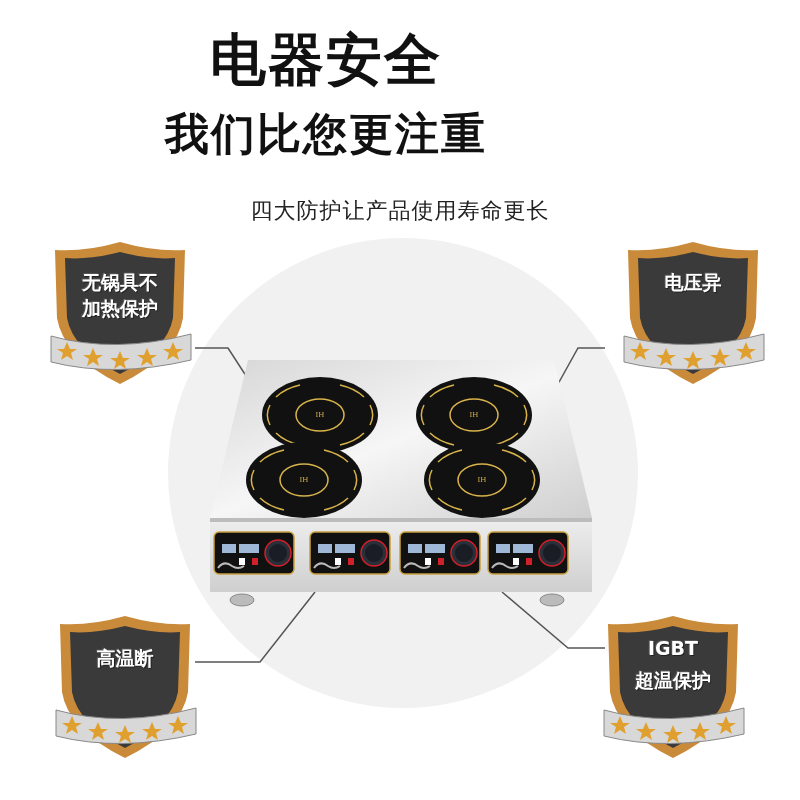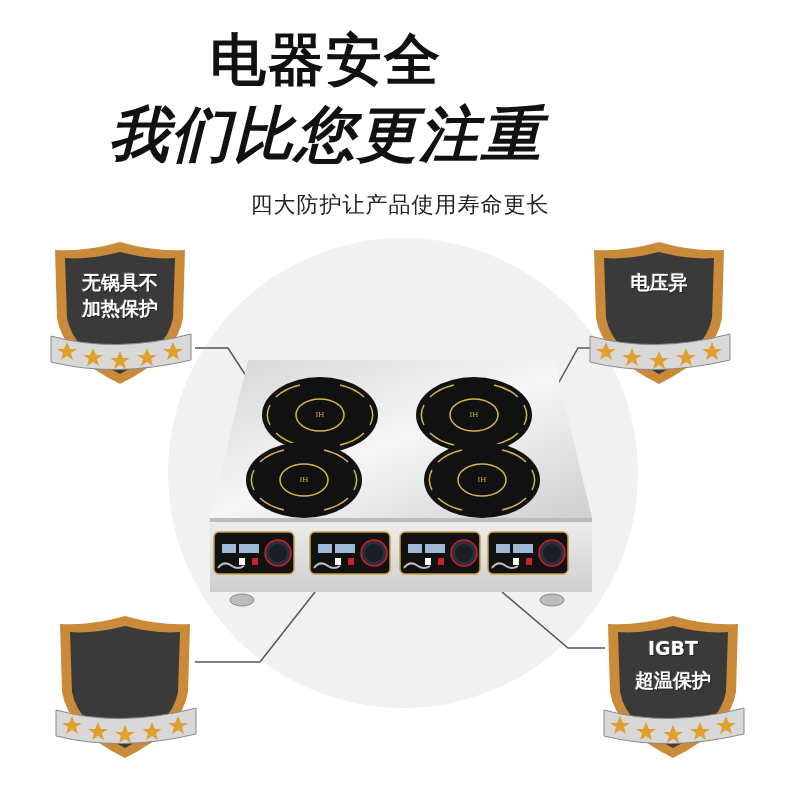--- a/index.html
+++ b/index.html
@@ -1,20 +1,20 @@
 <!DOCTYPE html>
 <html><head>
 <meta charset="utf-8">
 <style>
   html, body { margin:0; padding:0; }
   body { width:800px; height:800px; background:#ffffff; position:relative; overflow:hidden; font-family:"DejaVu Sans","Liberation Sans",sans-serif; }
   .title { position:absolute; left:0; width:652px; text-align:center; color:#111; font-weight:bold; letter-spacing:2px; }
   .t1 { top:28px; font-size:56px; line-height:64px; }
-  .t2 { top:100px; font-size:60px; line-height:68px;font-style:italic; }
-  .sub { position:absolute; top:190px; left:0; width:800px; text-align:center; font-size:22px; color:#222; letter-spacing:1px; }
+  .t2 { top:100px; font-size:44px; line-height:68px; }
+  .sub { position:absolute; top:196px; left:0; width:800px; text-align:center; font-size:22px; color:#222; letter-spacing:1px; }
   .bgcircle { position:absolute; left:168px; top:238px; width:470px; height:470px; border-radius:50%; background:#f1f1f1; }
   .lines { position:absolute; left:0; top:0; width:800px; height:800px; }
   .shield { position:absolute; width:150px; height:150px; }
   .shield svg { position:absolute; left:0; top:0; }
   .shield .label { position:absolute; left:0; width:150px; text-align:center; color:#fff; font-weight:bold; font-size:19px; line-height:24px; text-shadow:1px 1px 0 #222, -1px -1px 0 #555; }
   .cooktop { position:absolute; left:210px; top:360px; width:382px; height:250px; }
 </style>
 </head>
 <body>
 
@@ -91,21 +91,21 @@
       <polygon points="48,110 51,117 58,117 52,121 54,128 48,124 42,128 44,121 38,117 45,117"></polygon>
       <polygon points="75,113 78,120 85,120 79,124 81,131 75,127 69,131 71,124 65,120 72,120"></polygon>
       <polygon points="102,110 105,117 112,117 106,121 108,128 102,124 96,128 98,121 92,117 99,117"></polygon>
       <polygon points="128,104 131,111 138,111 132,115 134,122 128,118 122,122 124,115 118,111 125,111"></polygon>
     </g>
   </svg>
   <div class="label" style="top:58px;">加热保护</div>
   <div class="label" style="top:32px;">无锅具不</div>
 </div>
 
-<div class="shield" style="left:584px; top:238px;">
+<div class="shield" style="left:618px; top:238px;">
   <svg width="150" height="150" viewBox="0 0 150 150">
     <path d="M75,4 Q110,14 140,12 L138,80 Q132,118 75,146 Q18,118 12,80 L10,12 Q40,14 75,4 Z" fill="#c98a3a"></path>
     <path d="M75,14 Q106,22 130,20 L128,80 Q122,112 75,136 Q28,112 22,80 L20,20 Q44,22 75,14 Z" fill="#3a3a3a"></path>
     <path d="M6,98 Q70,116 146,96 L146,122 Q70,140 6,124 Z" fill="#d8d8d8" stroke="#888"></path>
     <g fill="#e0a030">
       <polygon points="22,104 25,111 32,111 26,115 28,122 22,118 16,122 18,115 12,111 19,111"></polygon>
       <polygon points="48,110 51,117 58,117 52,121 54,128 48,124 42,128 44,121 38,117 45,117"></polygon>
       <polygon points="75,113 78,120 85,120 79,124 81,131 75,127 69,131 71,124 65,120 72,120"></polygon>
       <polygon points="102,110 105,117 112,117 106,121 108,128 102,124 96,128 98,121 92,117 99,117"></polygon>
       <polygon points="128,104 131,111 138,111 132,115 134,122 128,118 122,122 124,115 118,111 125,111"></polygon>
@@ -120,20 +120,21 @@
     <path d="M75,14 Q106,22 130,20 L128,80 Q122,112 75,136 Q28,112 22,80 L20,20 Q44,22 75,14 Z" fill="#3a3a3a"></path>
     <path d="M6,98 Q70,116 146,96 L146,122 Q70,140 6,124 Z" fill="#d8d8d8" stroke="#888"></path>
     <g fill="#e0a030">
       <polygon points="22,104 25,111 32,111 26,115 28,122 22,118 16,122 18,115 12,111 19,111"></polygon>
       <polygon points="48,110 51,117 58,117 52,121 54,128 48,124 42,128 44,121 38,117 45,117"></polygon>
       <polygon points="75,113 78,120 85,120 79,124 81,131 75,127 69,131 71,124 65,120 72,120"></polygon>
       <polygon points="102,110 105,117 112,117 106,121 108,128 102,124 96,128 98,121 92,117 99,117"></polygon>
       <polygon points="128,104 131,111 138,111 132,115 134,122 128,118 122,122 124,115 118,111 125,111"></polygon>
     </g>
   </svg>
+  <div class="label" style="top:34px;">高温断</div>
 </div>
 
 <div class="shield" style="left:598px; top:612px;">
   <svg width="150" height="150" viewBox="0 0 150 150">
     <path d="M75,4 Q110,14 140,12 L138,80 Q132,118 75,146 Q18,118 12,80 L10,12 Q40,14 75,4 Z" fill="#c98a3a"></path>
     <path d="M75,14 Q106,22 130,20 L128,80 Q122,112 75,136 Q28,112 22,80 L20,20 Q44,22 75,14 Z" fill="#3a3a3a"></path>
     <path d="M6,98 Q70,116 146,96 L146,122 Q70,140 6,124 Z" fill="#d8d8d8" stroke="#888"></path>
     <g fill="#e0a030">
       <polygon points="22,104 25,111 32,111 26,115 28,122 22,118 16,122 18,115 12,111 19,111"></polygon>
       <polygon points="48,110 51,117 58,117 52,121 54,128 48,124 42,128 44,121 38,117 45,117"></polygon>

